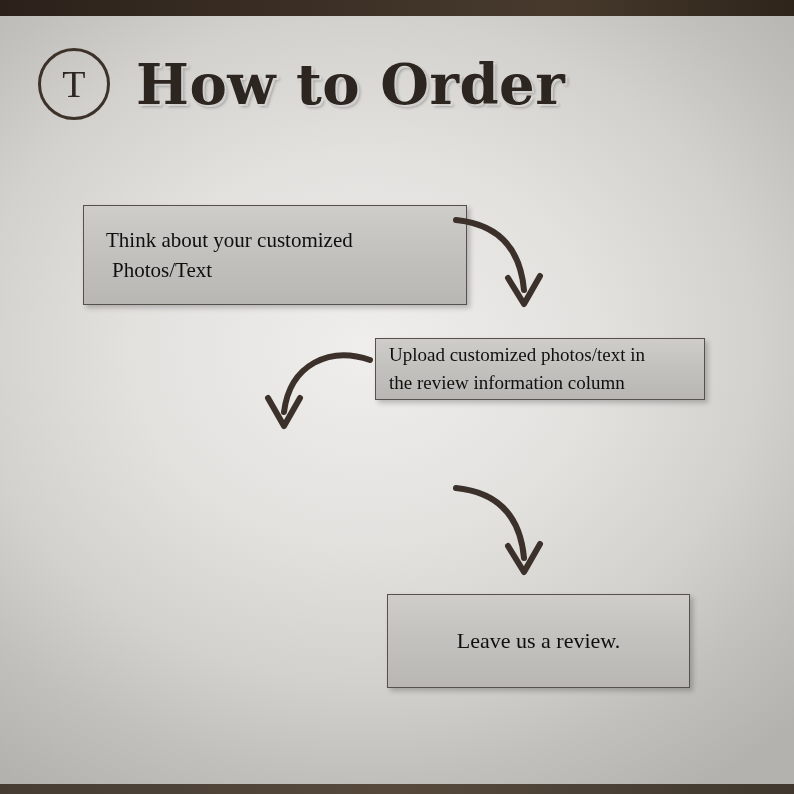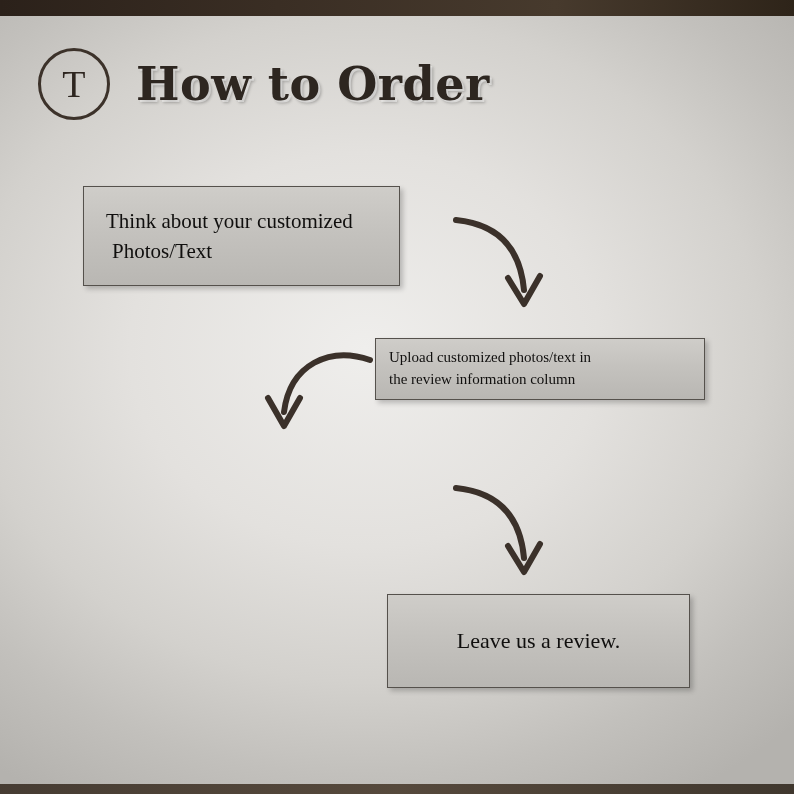--- a/index.html
+++ b/index.html
@@ -65,21 +65,21 @@
     font-family: "Liberation Serif", serif;
     font-size: 38px;
     line-height: 1;
     font-weight: 400;
     letter-spacing: 0.5px;
   }
 
   .title {
     margin-left: 26px;
     font-family: "DejaVu Serif", serif;
-    font-size: 46px;
+    font-size: 56px;
     font-weight: 700;
     color: #2d2620;
     letter-spacing: 0.5px;
     text-shadow: 2px 2px 0 rgba(255,255,255,0.45), 3px 3px 3px rgba(0,0,0,0.25);
   }
 
   .step {
     position: absolute;
     box-sizing: border-box;
     border: 1px solid #55514c;
@@ -89,36 +89,36 @@
     display: flex;
     flex-direction: column;
     justify-content: center;
   }
   .step .line {
     white-space: nowrap;
   }
 
   .step-1 {
     left: 83px;
-    top: 186px;
-    width: 317px;
+    top: 205px;
+    width: 384px;
     height: 100px;
     padding: 0 0 0 22px;
     font-size: 21px;
     line-height: 1.45;
   }
   .step-1 .line.second { padding-left: 6px; }
 
   .step-2 {
     left: 375px;
     top: 338px;
     width: 330px;
     height: 62px;
     padding: 0 0 0 13px;
-    font-size: 15px;
+    font-size: 19px;
     line-height: 1.45;
   }
 
   .step-3 {
     left: 83px;
     top: 453px;
     width: 350px;
     height: 102px;
     padding: 0 0 0 28px;
     font-size: 24px;

